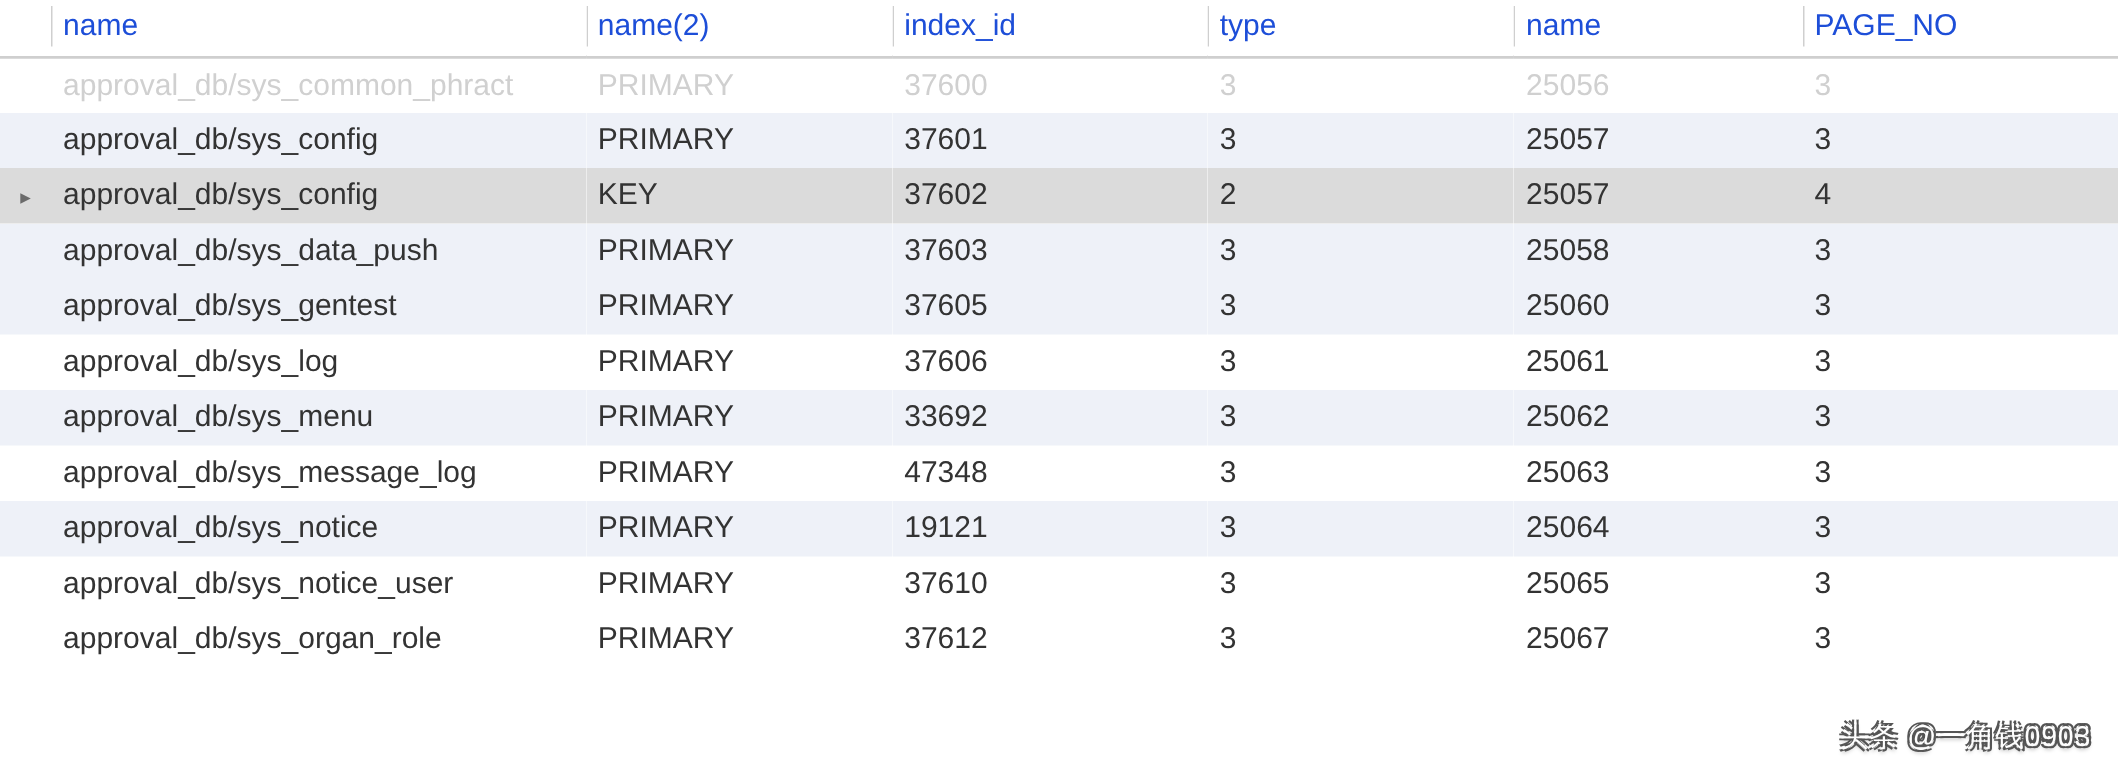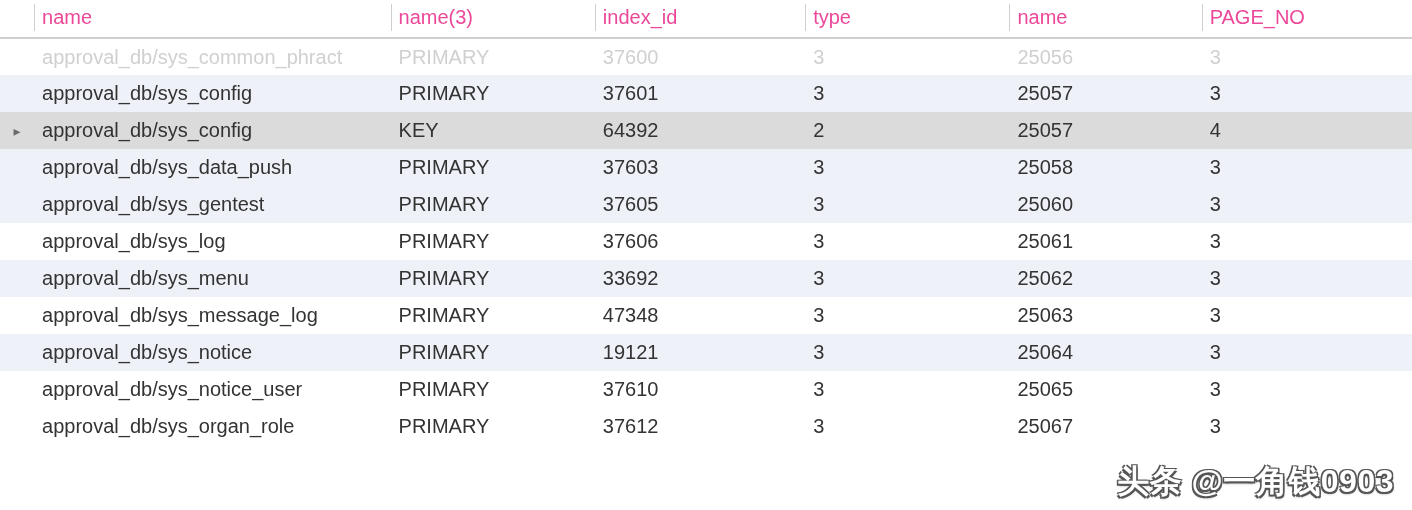--- a/index.html
+++ b/index.html
@@ -25,21 +25,21 @@
     col.gutter { width: 34px; }
     col.c-name { width: 356px; }
     col.c-name2 { width: 204px; }
     col.c-index { width: 210px; }
     col.c-type { width: 204px; }
     col.c-space { width: 192px; }
     col.c-page { width: 210px; }
     thead th {
       text-align: left;
       font-weight: 400;
-      color: #ec4899;
+      color: #1d4ed8;
       padding: 6px 8px 8px 8px;
       background: #ffffff;
       border-bottom: 2px solid #cfcfcf;
       white-space: nowrap;
       overflow: hidden;
       position: relative;
     }
     thead th.sep::after {
       content: "";
       position: absolute;
@@ -68,22 +68,22 @@
       padding: 0;
     }
     .arrow {
       display: inline-block;
       line-height: 1;
     }
     .watermark {
       position: absolute;
       right: 18px;
       bottom: 6px;
-      font-weight: 700;
-      font-size: 32px;
+      font-weight: 400;
+      font-size: 19px;
       color: #fff;
       text-shadow:
         -1.5px -1.5px 0 #555,
          1.5px -1.5px 0 #555,
         -1.5px  1.5px 0 #555,
          1.5px  1.5px 0 #555,
          0 2px 3px rgba(0,0,0,0.35);
       pointer-events: none;
       letter-spacing: 0.5px;
     }
@@ -99,21 +99,21 @@
       <col class="c-name2">
       <col class="c-index">
       <col class="c-type">
       <col class="c-space">
       <col class="c-page">
     </colgroup>
     <thead>
       <tr>
         <th></th>
         <th class="sep">name</th>
-        <th class="sep">name(3)</th>
+        <th class="sep">name(2)</th>
         <th class="sep">index_id</th>
         <th class="sep">type</th>
         <th class="sep">name</th>
         <th class="sep">PAGE_NO</th>
       </tr>
     </thead>
     <tbody id="tbody">
         <tr class="ghost">
           <td class="gutter"></td>
           <td>approval_db/sys_common_phract</td>
@@ -129,21 +129,21 @@
           <td>PRIMARY</td>
           <td>37601</td>
           <td>3</td>
           <td>25057</td>
           <td>3</td>
         </tr>
         <tr class="selected">
           <td class="gutter"><span class="arrow">▸</span></td>
           <td>approval_db/sys_config</td>
           <td>KEY</td>
-          <td>64392</td>
+          <td>37602</td>
           <td>2</td>
           <td>25057</td>
           <td>4</td>
         </tr>
         <tr class="striped">
           <td class="gutter"></td>
           <td>approval_db/sys_data_push</td>
           <td>PRIMARY</td>
           <td>37603</td>
           <td>3</td>

